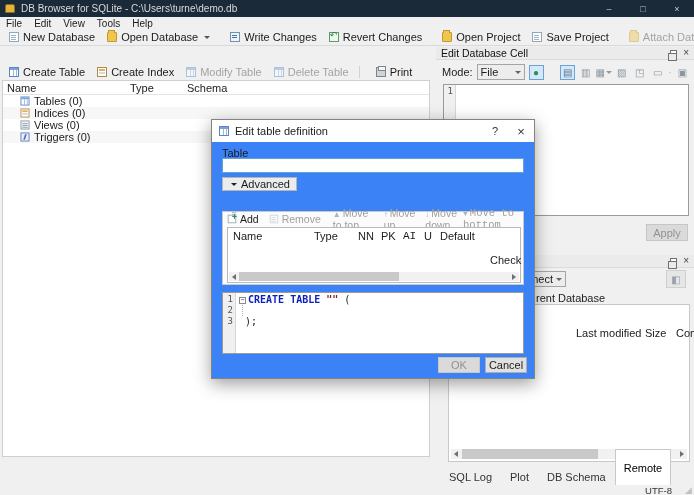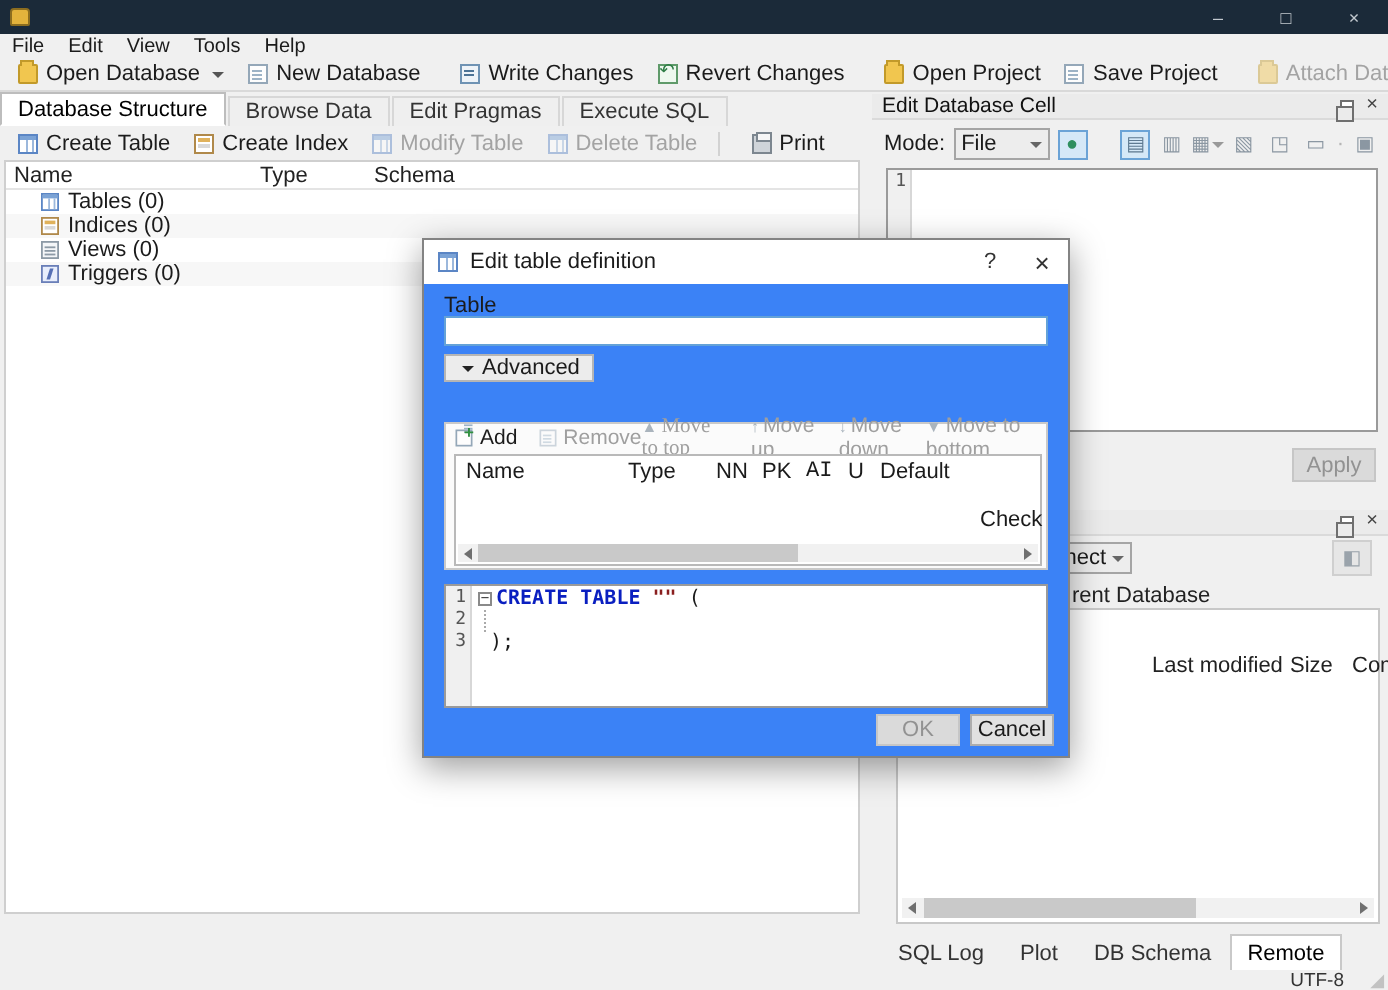--- a/index.html
+++ b/index.html
@@ -97,21 +97,21 @@
   .btn.dis { background:#dadada; border-color:#c6c6c6; color:#929292; }
 
   
   .hscroll { position:absolute; left:2px; right:2px; bottom:2px; height:10px; background:#f1f1f1; }
   .hs-arrow { position:absolute; top:0; width:10px; height:10px; display:flex; align-items:center; justify-content:center; }
   .tri-l { width:0;height:0;border-top:3px solid transparent;border-bottom:3px solid transparent;border-right:4px solid #6f6f6f; }
   .tri-r { width:0;height:0;border-top:3px solid transparent;border-bottom:3px solid transparent;border-left:4px solid #6f6f6f; }
   .hs-thumb { position:absolute; top:0; height:10px; background:#c9c9c9; }
 
   .btab { height:16px; display:flex; align-items:center; padding:0 8px; color:#333; border:1px solid transparent; }
-  .btab.sel { background:#fff; border:1px solid #c9c9c9; border-bottom:none; height:18px; color:#000; }
+  .btab.sel { background:#fff; border:1px solid #c9c9c9; border-bottom:none; height:36px; color:#000; }
 
   
   .dialog { left:211px; top:119px; width:324px; height:260px; background:#3b82f6;
     border:1px solid #838383; box-shadow:0 5px 16px rgba(0,0,0,.38); z-index:20; }
   .dlg-title { display:flex; align-items:center; height:22px; background:#ffffff; padding-left:7px; gap:6px; font-size:11px; }
   .dlg-ctl { width:26px; height:20px; display:flex; align-items:center; justify-content:center; color:#333; }
   .dtab { height:15px; display:flex; align-items:center; padding:0 7px; background:#efefef; border:1px solid #d4d4d4; border-bottom:none; margin-right:1px; }
   .dtab.sel { background:#fbfbfb; border:1px solid #bcbcbc; border-bottom:1px solid #fbfbfb; height:16px; }
   .gray { color:#9f9f9f; }
   .mvarrow { font-size:8px; color:#aab4bd; margin-right:2px; }
@@ -121,44 +121,45 @@
   .fold { display:inline-flex; width:7px; height:7px; border:1px solid #8a8a8a; background:#fff; color:#444;
     font-size:7px; line-height:5px; align-items:center; justify-content:center; margin-right:2px; vertical-align:1px; }
 </style>
 </head>
 <body>
 
 <div id="app">
 
   <div class="abs titlebar">
     <span class="app-ico"></span>
+    <span>DB Browser for SQLite - C:\Users\turne\demo.db</span>
     <span class="winbtns">
       <span class="winbtn">–</span>
       <span class="winbtn">□</span>
       <span class="winbtn">×</span>
     </span>
   </div>
 
   <div class="abs menubar">
     <span class="menu-item">File</span>
     <span class="menu-item">Edit</span>
     <span class="menu-item">View</span>
     <span class="menu-item">Tools</span>
     <span class="menu-item">Help</span>
   </div>
 
   <div class="abs toolbar">
     <span class="tbtn">
+      <span class="mi mi-doc"></span>
+      <span>New Database</span>
+    </span>
+    <span class="tbtn">
       <span class="mi mi-folder"></span>
       <span>Open Database</span>
       <span class="caret"></span>
-    </span>
-    <span class="tbtn">
-      <span class="mi mi-doc"></span>
-      <span>New Database</span>
     </span>
     <span class="tsep"></span>
     <span class="tbtn">
       <span class="mi mi-write"></span>
       <span>Write Changes</span>
     </span>
     <span class="tbtn">
       <span class="mi mi-revert"></span>
       <span>Revert Changes</span>
     </span>
@@ -172,26 +173,20 @@
       <span>Save Project</span>
     </span>
     <span class="tsep"></span>
     <span class="tbtn dis">
       <span class="mi mi-folder dim"></span>
       <span>Attach Database</span>
     </span>
 
   </div>
 
-  <div class="abs maintabs">
-    <span class="mtab sel">Database Structure</span>
-    <span class="mtab">Browse Data</span>
-    <span class="mtab">Edit Pragmas</span>
-    <span class="mtab">Execute SQL</span>
-  </div>
 
   <div class="abs structbar">
     <span class="tbtn">
       <span class="mi mi-table"></span>
       <span>Create Table</span>
     </span>
     <span class="tbtn">
       <span class="mi mi-index"></span>
       <span>Create Index</span>
     </span>
@@ -330,24 +325,24 @@
     <div class="abs" style="left:10px; top:91px; width:302px; height:74px; border:1px solid #c9c9c9; background:#fbfbfb;">
       <div class="row" style="height:14px; padding-left:4px; font-size:10.5px;justify-content:flex-end;">
         <span class="row" style="gap:3px;">
           <span class="mi mi-doc mi-plus" style="transform:scale(.85);"></span>
           <span>Add</span>
         </span>
         <span class="row gray" style="gap:3px; margin-left:10px;">
           <span class="mi mi-doc dim" style="transform:scale(.85);"></span>
           <span>Remove</span>
         </span>
-        <span class="gray" style="font-family:Liberation Serif, serif;"><span class="mvarrow">▲</span><span>Move to top</span></span>
+        <span class="gray" style="margin-left:12px;"><span class="mvarrow">▲</span><span>Move to top</span></span>
         <span class="gray" style="margin-left:10px;"><span class="mvarrow">↑</span><span>Move up</span></span>
         <span class="gray" style="margin-left:10px;"><span class="mvarrow">↓</span><span>Move down</span></span>
-        <span class="gray" style="margin-left:0;"><span class="mvarrow">▼</span><span>Move to bottom</span></span>
+        <span class="gray" style="margin-left:0;font-family:Liberation Mono, monospace;"><span class="mvarrow">▼</span><span>Move to bottom</span></span>
       </div>
       <div class="abs" style="left:4px; top:15px; width:294px; height:56px; border:1px solid #b9b9b9; background:#fff;">
         <span class="abs" style="left:5px;  top:2px;">Name</span>
         <span class="abs" style="left:86px; top:2px;">Type</span>
         <span class="abs" style="left:130px;top:2px;">NN</span>
         <span class="abs" style="left:153px;top:2px;">PK</span>
         <span class="abs" style="left:175px;top:2px;font-family:Liberation Mono, monospace;">AI</span>
         <span class="abs" style="left:196px;top:2px;">U</span>
         <span class="abs" style="left:212px;top:2px;">Default</span>
         <span class="abs" style="left:262px;top:2px;margin-top:24px;">Check</span>

